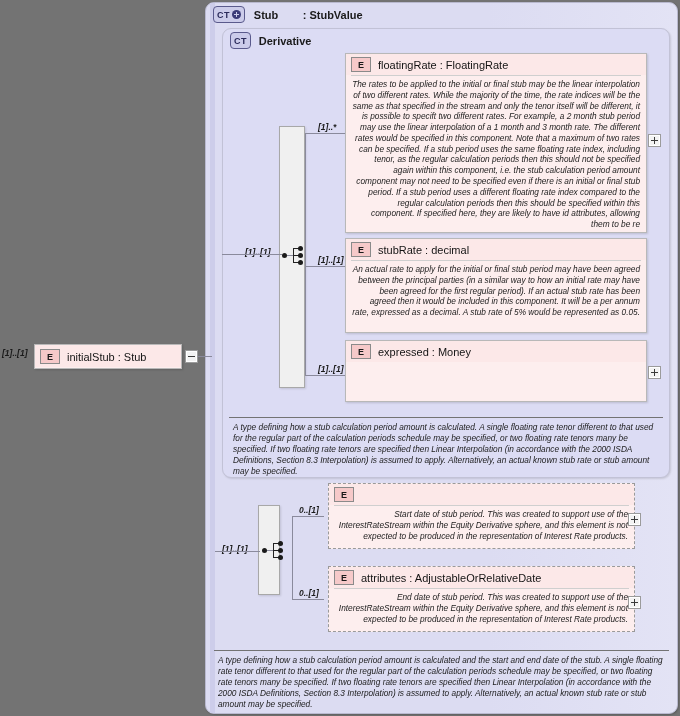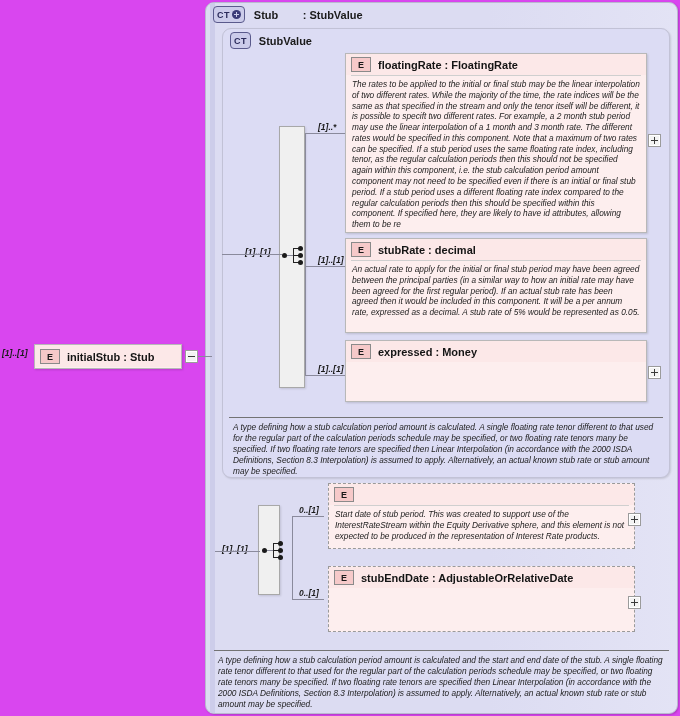--- a/index.html
+++ b/index.html
@@ -6,21 +6,21 @@
     margin: 0;
     padding: 0;
     background: #ffffff;
     font-family: "Liberation Sans", sans-serif;
   }
   #canvas {
     position: relative;
     width: 680px;
     height: 716px;
     overflow: hidden;
-    background: #d946ef;
+    background: #737373;
   }
 
   
   .abs { position: absolute; box-sizing: border-box; }
 
   
   .ct-outer {
     background: linear-gradient(to right, #dcdcf2 0%, #dcdcf2 60%, #e3e3f5 100%);
     background-color: #dadaf0;
     border: 1px solid #b9b9cf;
@@ -101,35 +101,35 @@
     font-weight: bold;
     display: flex;
     align-items: center;
     justify-content: center;
     flex: 0 0 auto;
     margin-right: 7px;
     font-family: "Liberation Sans", sans-serif;
   }
   .el-name {
     font-size: 11px;
-    font-weight: bold;
+    font-weight: normal;
     color: #141414;
     white-space: pre;
     font-family: "Liberation Sans", sans-serif;
   }
   .el-doc {
     border-top: 1px solid #cfcfcf;
     margin: 0 5px;
     padding: 3px 1px 4px 1px;
     font-size: 8.3px;
     line-height: 1.30;
     font-style: italic;
     color: #1c1c1c;
     font-family: "Liberation Sans", sans-serif;
-    text-align: left;
+    text-align: right;
   }
 
   
   .anno {
     font-size: 8.3px;
     line-height: 1.32;
     font-style: italic;
     color: #1c1c1c;
     border-top: 1px solid #737373;
     padding: 4px 4px 0 4px;
@@ -197,21 +197,21 @@
     </span>
     <span class="ct-title">Stub        : StubValue</span>
   </div>
 
   <div class="abs ct-inner" style="left:222px; top:28px; width:448px; height:450px;"></div>
 
   <div class="abs" style="left:230px; top:32px; display:flex; align-items:center; gap:8px;">
     <span class="ct-badge">
       <span>CT</span>
     </span>
-    <span class="ct-title">StubValue</span>
+    <span class="ct-title">Derivative</span>
   </div>
 
   <div class="abs card" style="left:2px; top:348px;">[1]..[1]</div>
 
   <div class="abs el-box" style="left:34px; top:344px; width:148px; height:25px;">
     <div class="el-head" style="padding-top:4px;">
       <span class="e-badge">E</span>
       <span class="el-name">initialStub : Stub</span>
     </div>
   </div>
@@ -306,20 +306,21 @@
     <div class="el-head">
       <span class="e-badge">E</span>
     </div>
     <div class="el-doc">Start date of stub period. This was created to support use of the InterestRateStream within the Equity Derivative sphere, and this element is not expected to be produced in the representation of Interest Rate products.</div>
   </div>
   <div class="abs toggle plus" style="left:628px; top:513px;"></div>
 
   <div class="abs el-box dashed" style="left:328px; top:566px; width:307px; height:66px;">
     <div class="el-head">
       <span class="e-badge">E</span>
-      <span class="el-name">stubEndDate : AdjustableOrRelativeDate</span>
-    </div>
+      <span class="el-name">attributes : AdjustableOrRelativeDate</span>
+    </div>
+    <div class="el-doc">End date of stub period. This was created to support use of the InterestRateStream within the Equity Derivative sphere, and this element is not expected to be produced in the representation of Interest Rate products.</div>
   </div>
   <div class="abs toggle plus" style="left:628px; top:596px;"></div>
 
   <div class="abs anno" style="left:214px; top:650px; width:455px;">A type defining how a stub calculation period amount is calculated and the start and end date of the stub. A single floating rate tenor different to that used for the regular part of the calculation periods schedule may be specified, or two floating rate tenors many be specified. If two floating rate tenors are specified then Linear Interpolation (in accordance with the 2000 ISDA Definitions, Section 8.3 Interpolation) is assumed to apply. Alternatively, an actual known stub rate or stub amount may be specified.</div>
 
 </div>
 
 </body></html>

